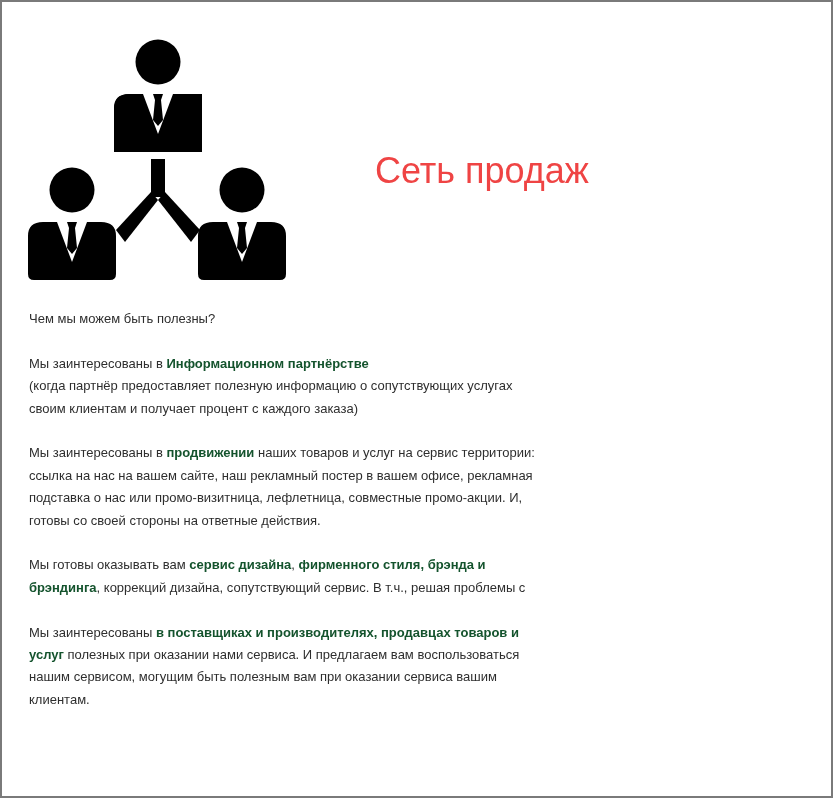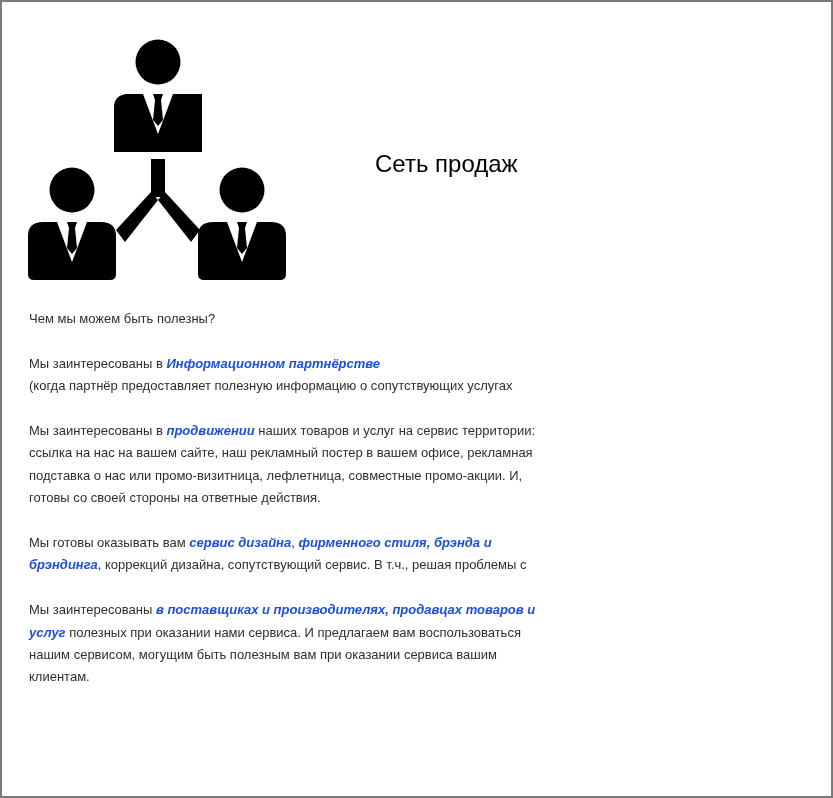--- a/index.html
+++ b/index.html
@@ -7,31 +7,31 @@
     .page {
       position: absolute; left: 0; top: 0;
       width: 829px; height: 794px;
       border: 2px solid #7a7a7a;
       background: #ffffff;
     }
     .logo { position: absolute; left: 24px; top: 34px; width: 264px; height: 248px; }
     .title {
       position: absolute; left: 373px; top: 148px;
       font-family: "Liberation Sans", sans-serif;
-      font-size: 24px; color: #000000; letter-spacing: 0px;
+      font-size: 36px; color: #ef4444; letter-spacing: 0px;
       white-space: nowrap;
     }
     .content {
       position: absolute; left: 27px; top: 306px; width: 790px;
       font-family: "Liberation Sans", sans-serif;
       font-size: 13px; line-height: 22.4px; color: #2e2e2e;
     }
     .content p { margin: 0; }
     .content .gap { height: 22.4px; }
-    .content b { font-weight: bold; color: #1d4ed8; font-style: italic; }
+    .content b { font-weight: bold; color: #14532d; }
   </style>
 </head>
 <body>
 
 <div class="page">
 
   <svg class="logo" viewBox="24 34 264 248" xmlns="http://www.w3.org/2000/svg">
 
     <g fill="#000">
       <rect x="149" y="157" width="14" height="38"></rect>
@@ -64,20 +64,21 @@
 
   <div class="title">Сеть продаж</div>
 
   <div class="content">
     <p>Чем мы можем быть полезны?</p>
     <div class="gap"></div>
 
     <p>
       <span>Мы заинтересованы в </span><b>Информационном партнёрстве</b><br>
       <span>(когда партнёр предоставляет полезную информацию о сопутствующих услугах</span><br>
+      <span>своим клиентам и получает процент с каждого заказа)</span>
     </p>
     <div class="gap"></div>
 
     <p>
       <span>Мы заинтересованы в </span><b>продвижении</b><span> наших товаров и услуг на сервис территории:</span><br>
       <span>ссылка на нас на вашем сайте, наш рекламный постер в вашем офисе, рекламная</span><br>
       <span>подставка о нас или промо-визитница, лефлетница, совместные промо-акции. И,</span><br>
       <span>готовы со своей стороны на ответные действия.</span>
     </p>
     <div class="gap"></div>

